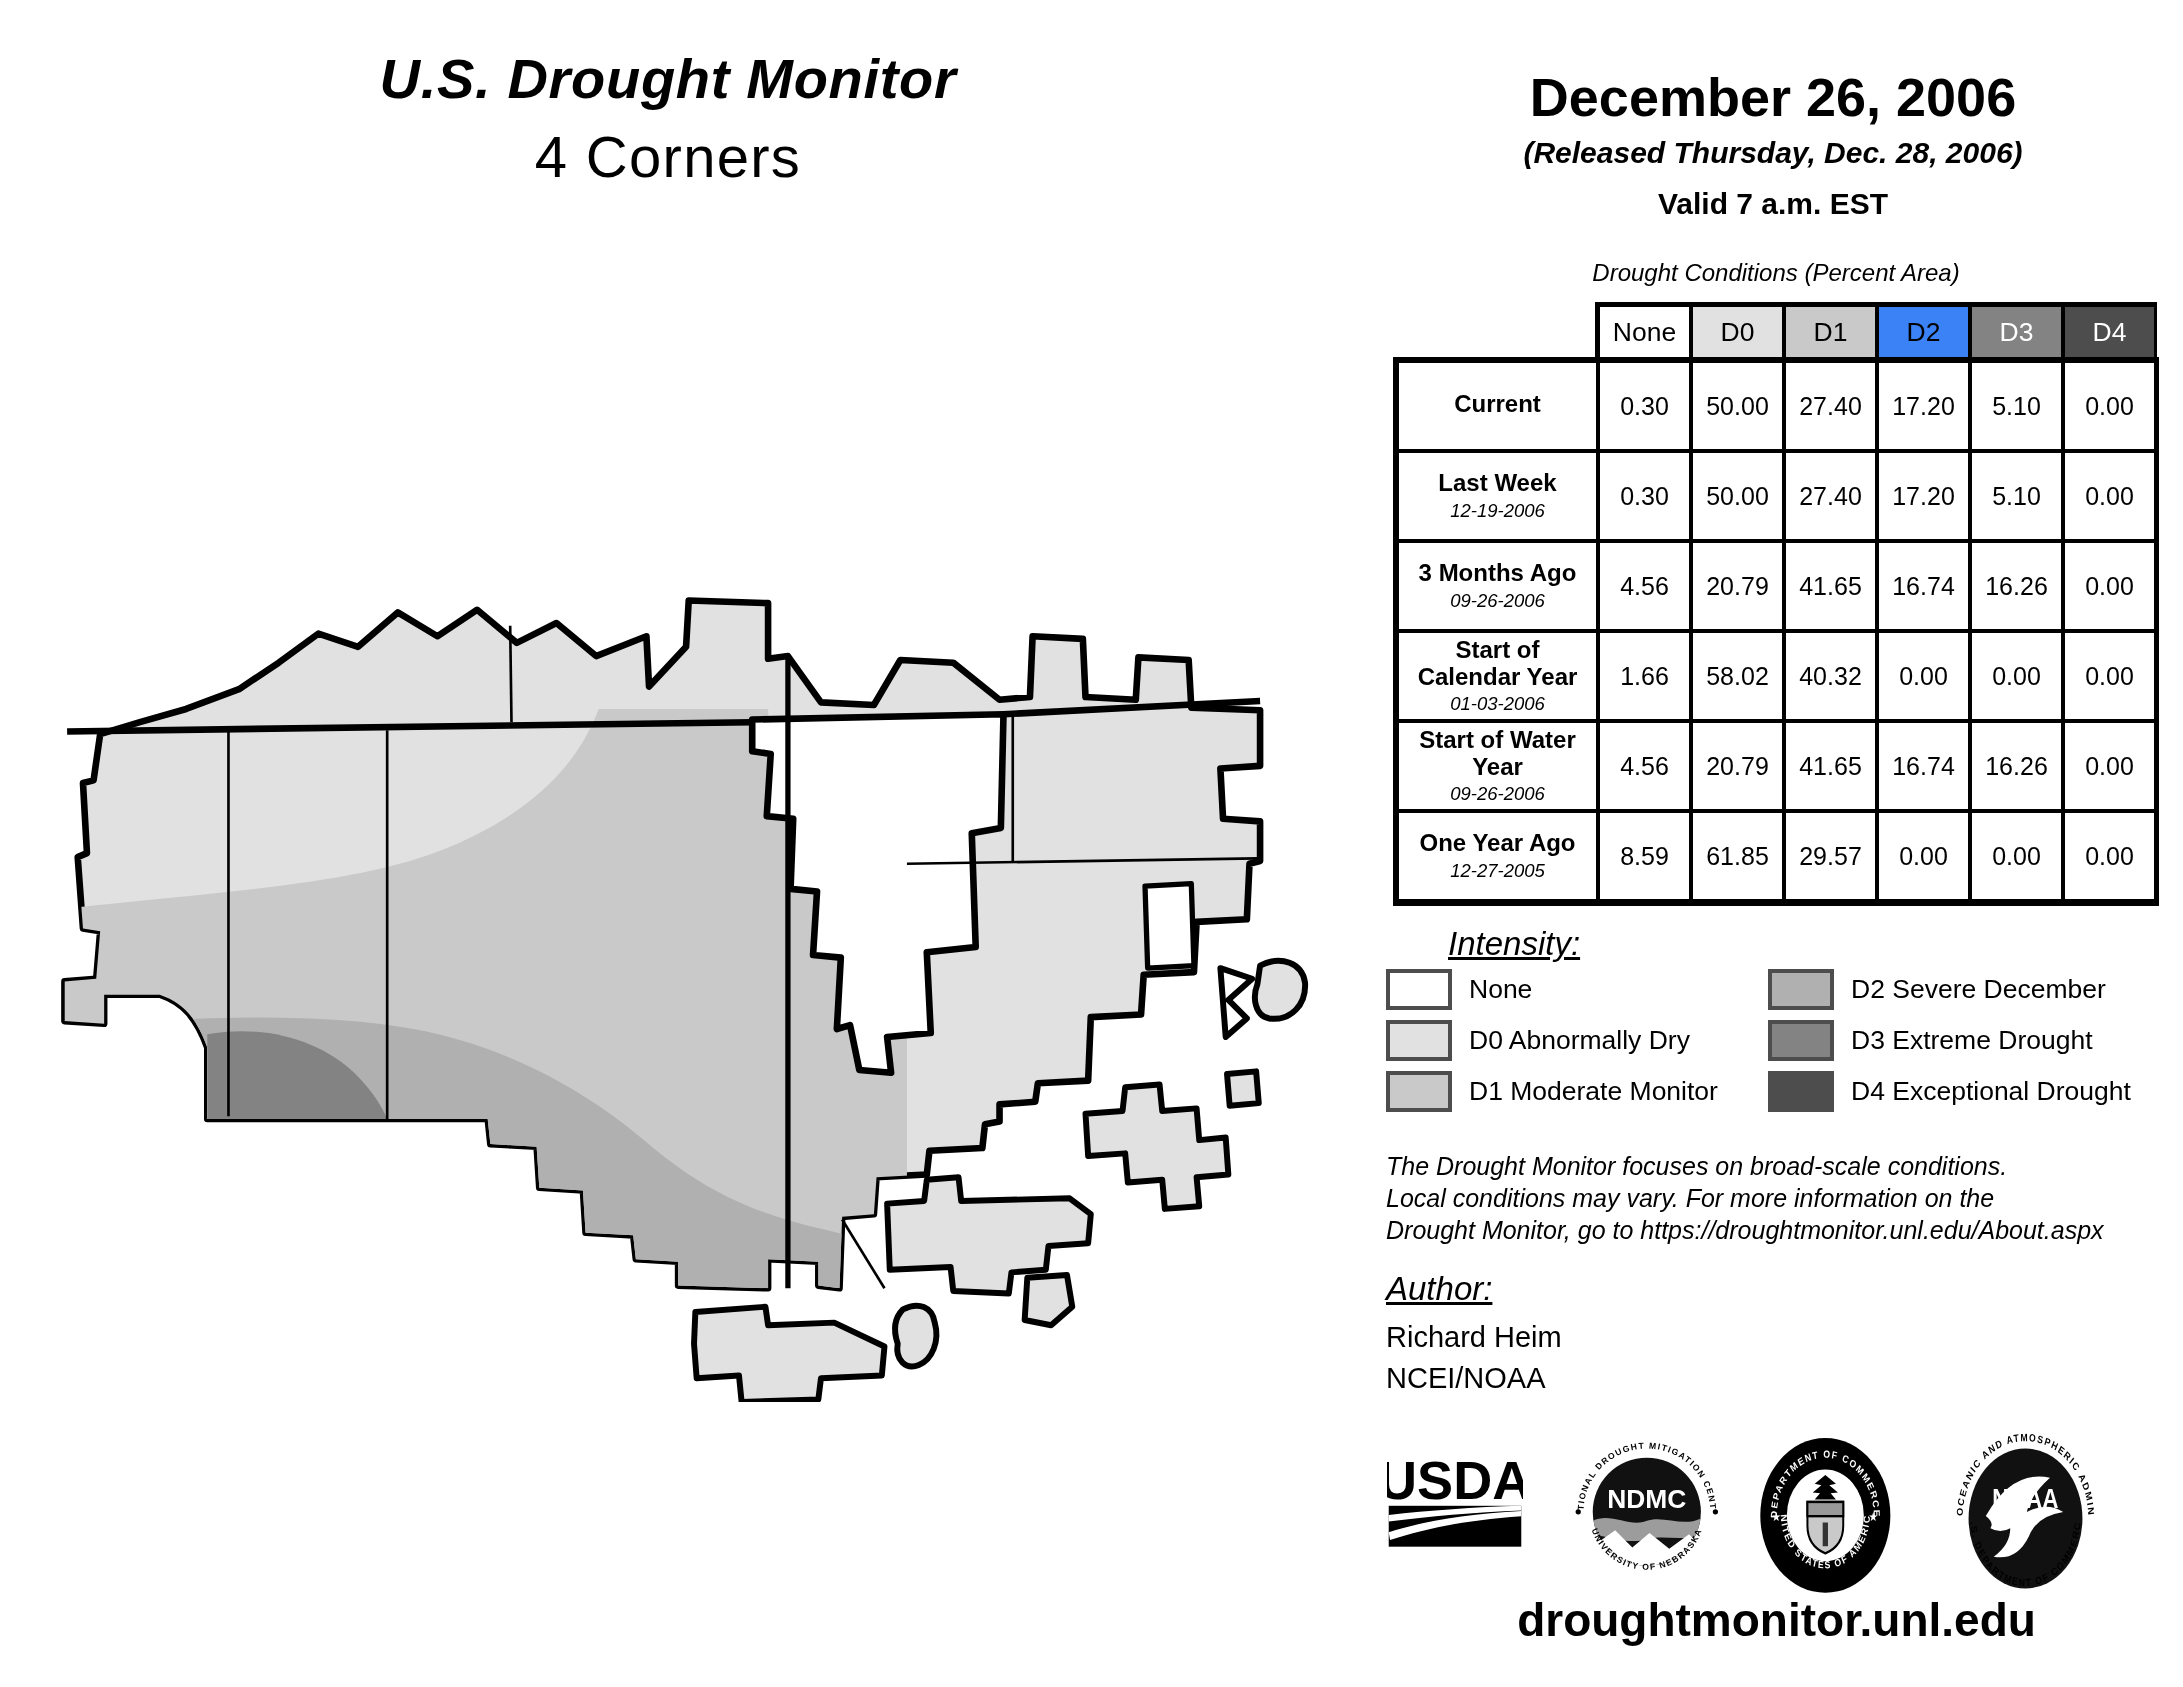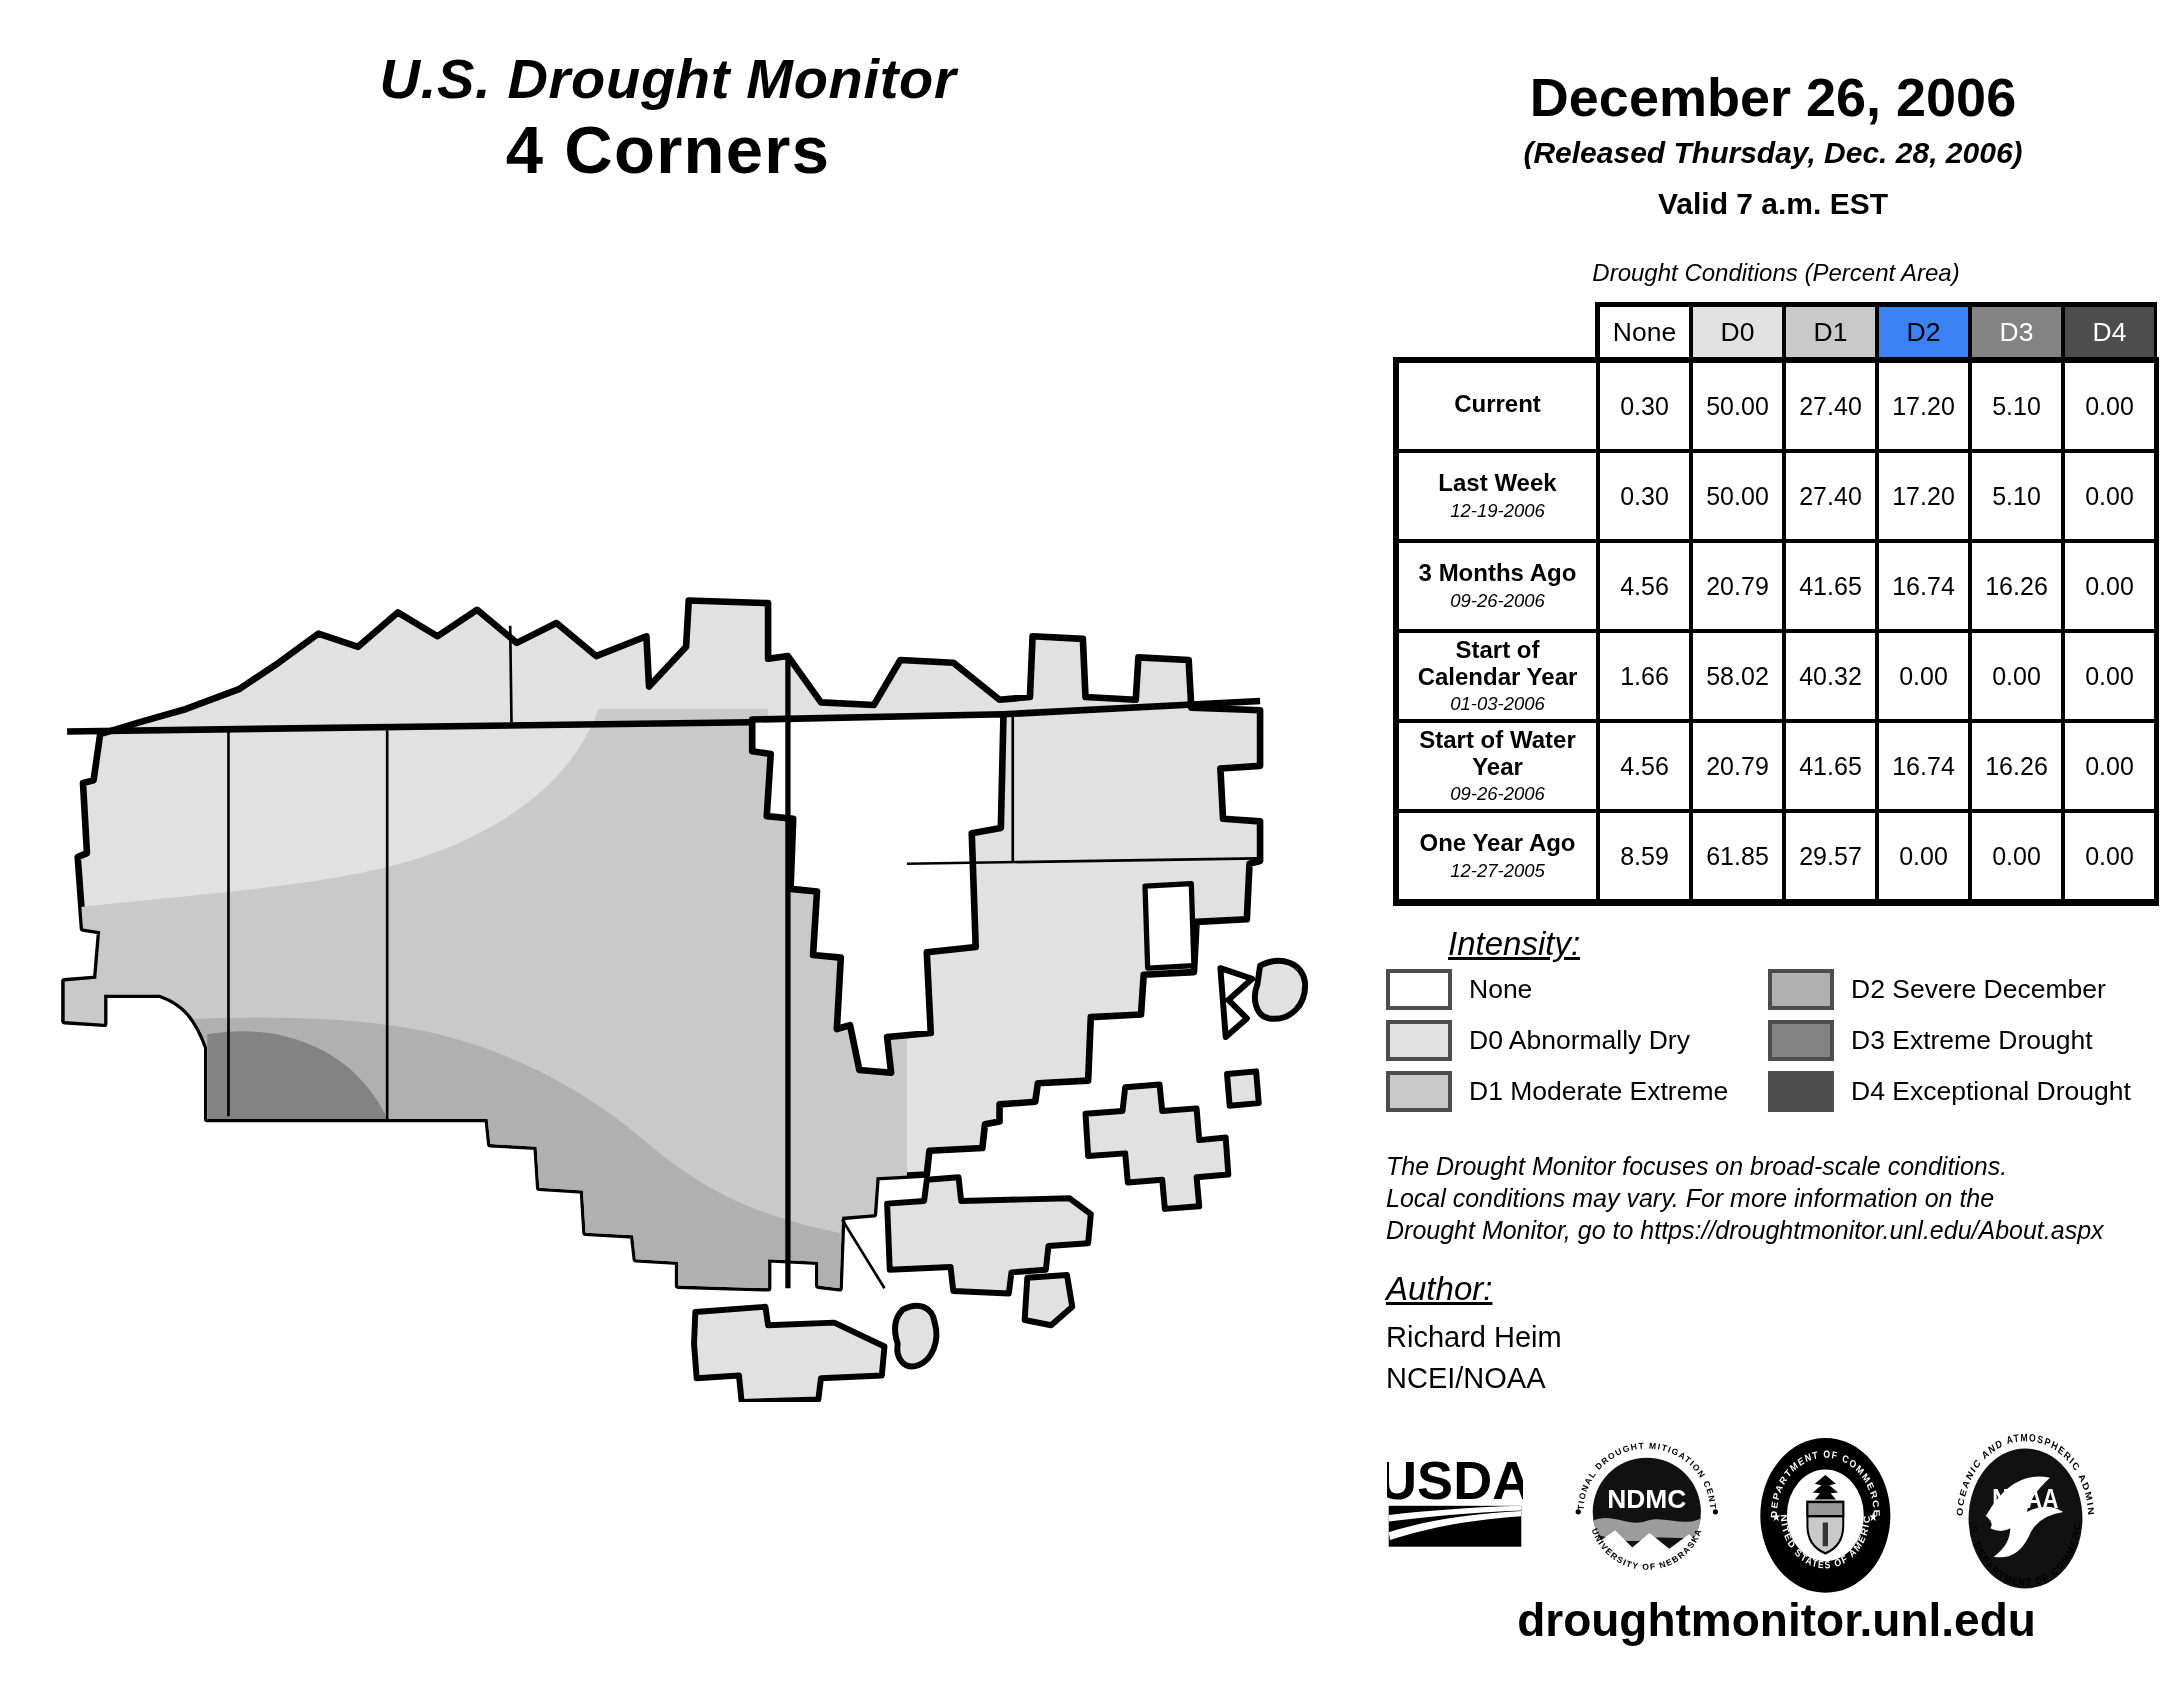--- a/index.html
+++ b/index.html
@@ -2,21 +2,21 @@
 <html style="font-size:10.6px"><head>
 <meta charset="utf-8">
 <style>
   * { box-sizing: border-box; margin: 0; padding: 0; }
   html,body { width: 2183px; height: 1687px; background: #ffffff; font-family: "Liberation Sans", sans-serif; color:#000; }
   .abs { position: absolute; }
 
   
   #title-block { left: 26.5px; top: 46px; width: 1283px; text-align: center; }
   #title-line1 { font-size: 56px; font-weight: bold; font-style: italic; letter-spacing: 0.7px; }
-  #title-line2 { font-size: 67px; font-weight: bold; margin-top: 0; letter-spacing: 1.3px; }
+  #title-line2 { font-size: 58px; font-weight: normal; margin-top: 12px; letter-spacing: 1.3px; }
 
   
   #map-wrap { left: 26.5px; top: 582px; width: 1297px; height: 820px; }
 
   
   #date-line   { left: 1363px; top: 66px;  width: 820px; text-align: center; font-size: 54px; font-weight: bold; }
   #released-line{ left: 1363px; top: 136px; width: 820px; text-align: center; font-size: 30px; font-weight: bold; font-style: italic; }
   #valid-line  { left: 1363px; top: 187px;  width: 820px; text-align: center; font-size: 30px; font-weight: bold; }
   #tbl-caption { left: 1393px; top: 259px;  width: 766px; text-align: center; font-size: 24px; font-style: italic; }
 
@@ -202,21 +202,21 @@
   <div class="legend-item">
     <span class="swatch" style="background-color: rgb(255, 255, 255);"></span>
     <span class="legend-label">None</span>
   </div>
   <div class="legend-item">
     <span class="swatch" style="background-color: rgb(225, 225, 225);"></span>
     <span class="legend-label">D0 Abnormally Dry</span>
   </div>
   <div class="legend-item">
     <span class="swatch" style="background-color: rgb(201, 201, 201);"></span>
-    <span class="legend-label">D1 Moderate Extreme</span>
+    <span class="legend-label">D1 Moderate Monitor</span>
   </div>
 </div>
 <div class="abs legend-col" id="legend-col-2">
   <div class="legend-item">
     <span class="swatch" style="background-color: rgb(176, 176, 176);"></span>
     <span class="legend-label">D2 Severe December</span>
   </div>
   <div class="legend-item">
     <span class="swatch" style="background-color: rgb(131, 131, 131);"></span>
     <span class="legend-label">D3 Extreme Drought</span>

